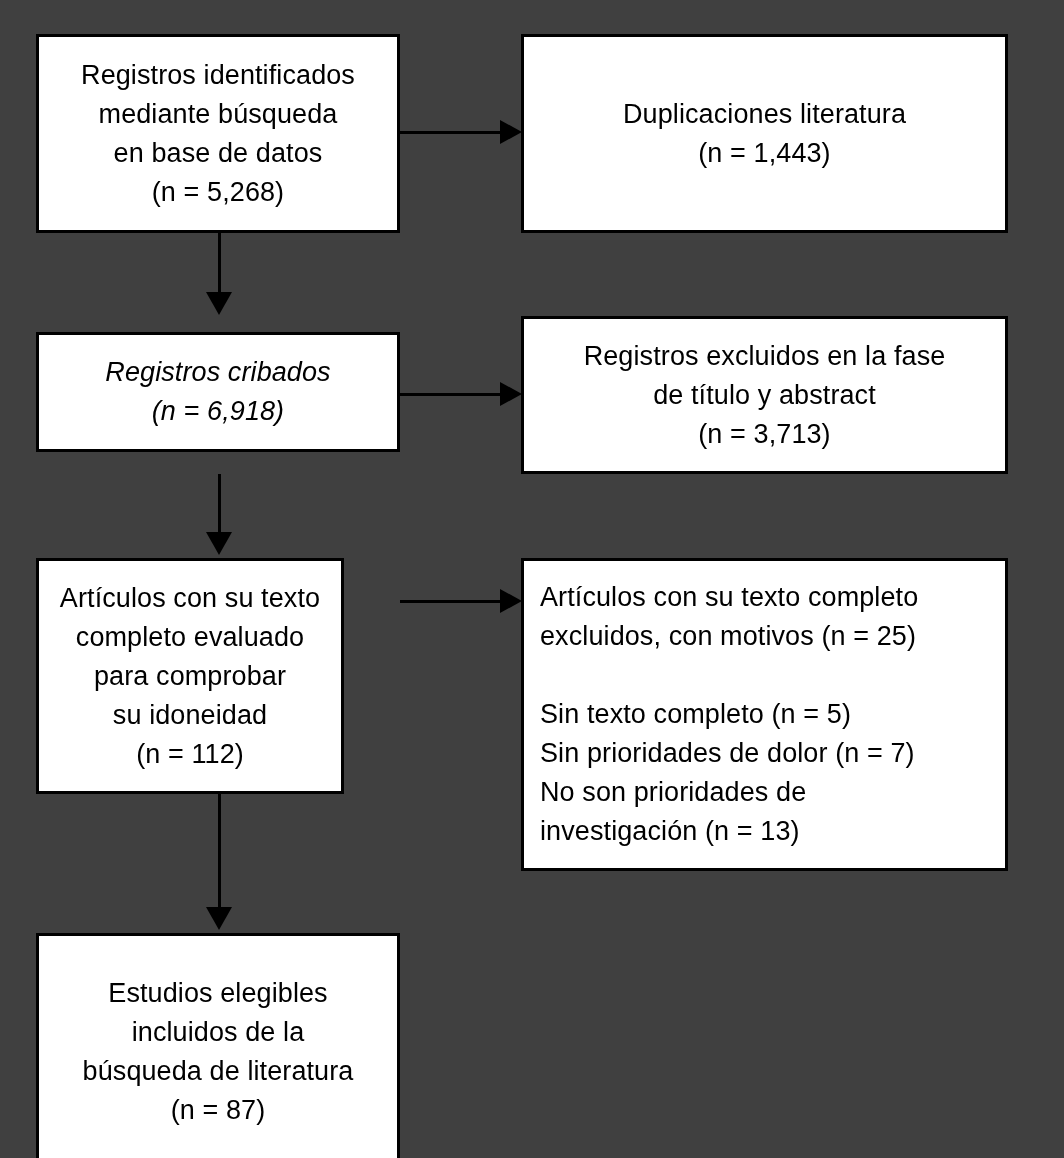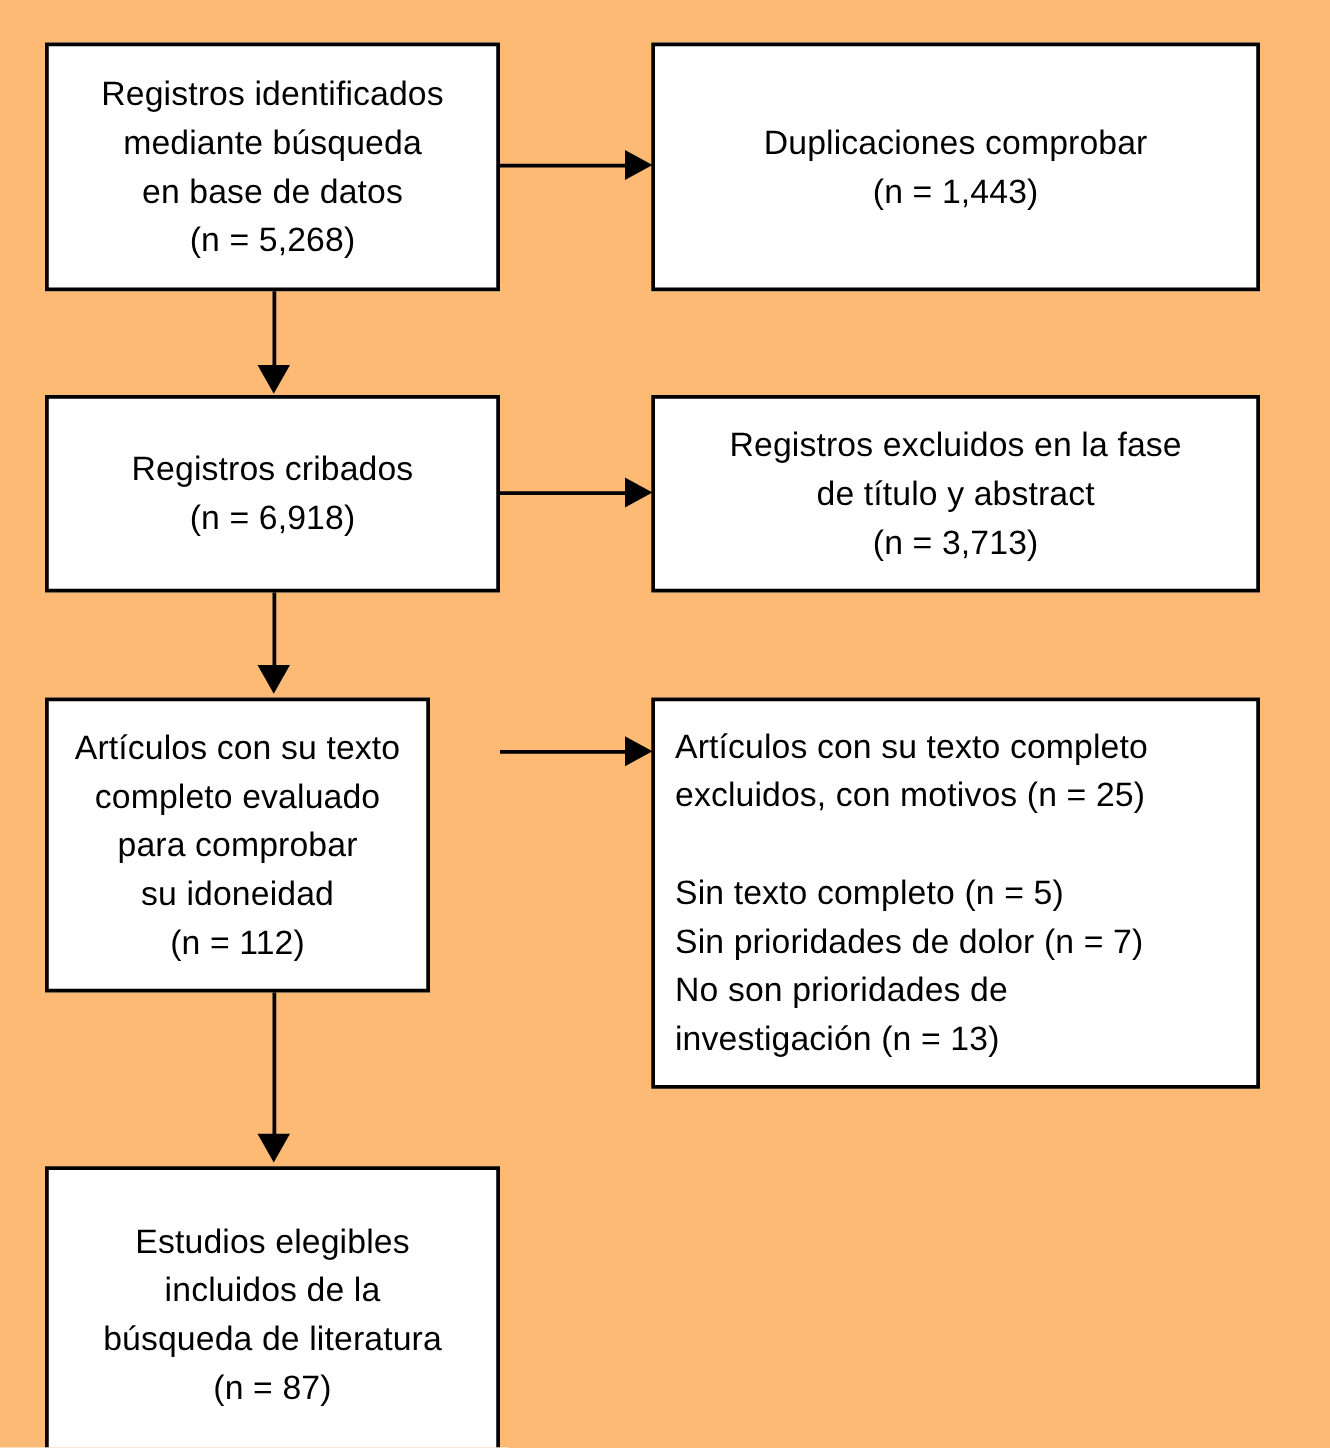--- a/index.html
+++ b/index.html
@@ -4,21 +4,21 @@
 <style>
   html, body {
     margin: 0;
     padding: 0;
     background: #ffffff;
   }
   #canvas {
     position: relative;
     width: 1064px;
     height: 1158px;
-    background: #fdba74;
+    background: #404040;
     font-family: "Liberation Sans", "DejaVu Sans", sans-serif;
     color: #000000;
     overflow: hidden;
   }
   .node {
     position: absolute;
     box-sizing: border-box;
     border: 3px solid #000000;
     background: #ffffff;
     display: flex;
@@ -31,21 +31,21 @@
     font-size: 27px;
     line-height: 39px;
     white-space: pre;
     letter-spacing: 0.1px;
   }
   .node-line.spacer { height: 39px; }
 
   
   #box-identified   { left: 36px;  top: 34px;  width: 364px; height: 199px; }
   #box-duplicates   { left: 521px; top: 34px;  width: 487px; height: 199px; }
-  #box-screened     { left: 36px;  top: 316px; width: 364px; height: 158px; }
+  #box-screened     { left: 36px;  top: 332px; width: 364px; height: 120px; font-style: italic; }
   #box-excl-title   { left: 521px; top: 316px; width: 487px; height: 158px; }
   #box-fulltext     { left: 36px;  top: 558px; width: 308px; height: 236px; }
   #box-excl-reasons { left: 521px; top: 558px; width: 487px; height: 313px; }
   #box-included     { left: 36px;  top: 933px; width: 364px; height: 238px; }
 
   
   .conn { position: absolute; }
   .conn-line-h { height: 3px; background: #000000; }
   .conn-line-v { width: 3px;  background: #000000; }
   .arrowhead-right {
@@ -81,21 +81,21 @@
 <div id="canvas">
 
   <div class="node center" id="box-identified">
     <div class="node-line">Registros identificados</div>
     <div class="node-line">mediante búsqueda</div>
     <div class="node-line">en base de datos</div>
     <div class="node-line">(n = 5,268)</div>
   </div>
 
   <div class="node center" id="box-duplicates">
-    <div class="node-line">Duplicaciones comprobar</div>
+    <div class="node-line">Duplicaciones literatura</div>
     <div class="node-line">(n = 1,443)</div>
   </div>
 
   <div class="node center" id="box-screened">
     <div class="node-line">Registros cribados</div>
     <div class="node-line">(n = 6,918)</div>
   </div>
 
   <div class="node center" id="box-excl-title">
     <div class="node-line">Registros excluidos en la fase</div>

